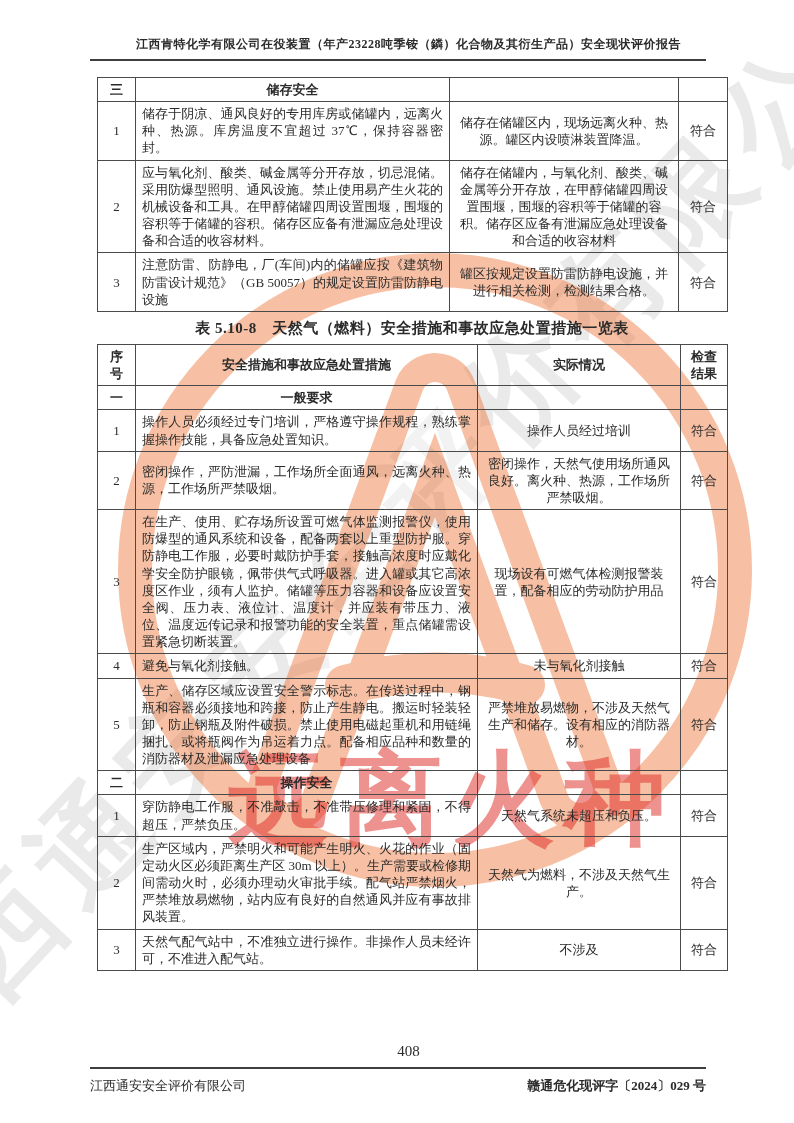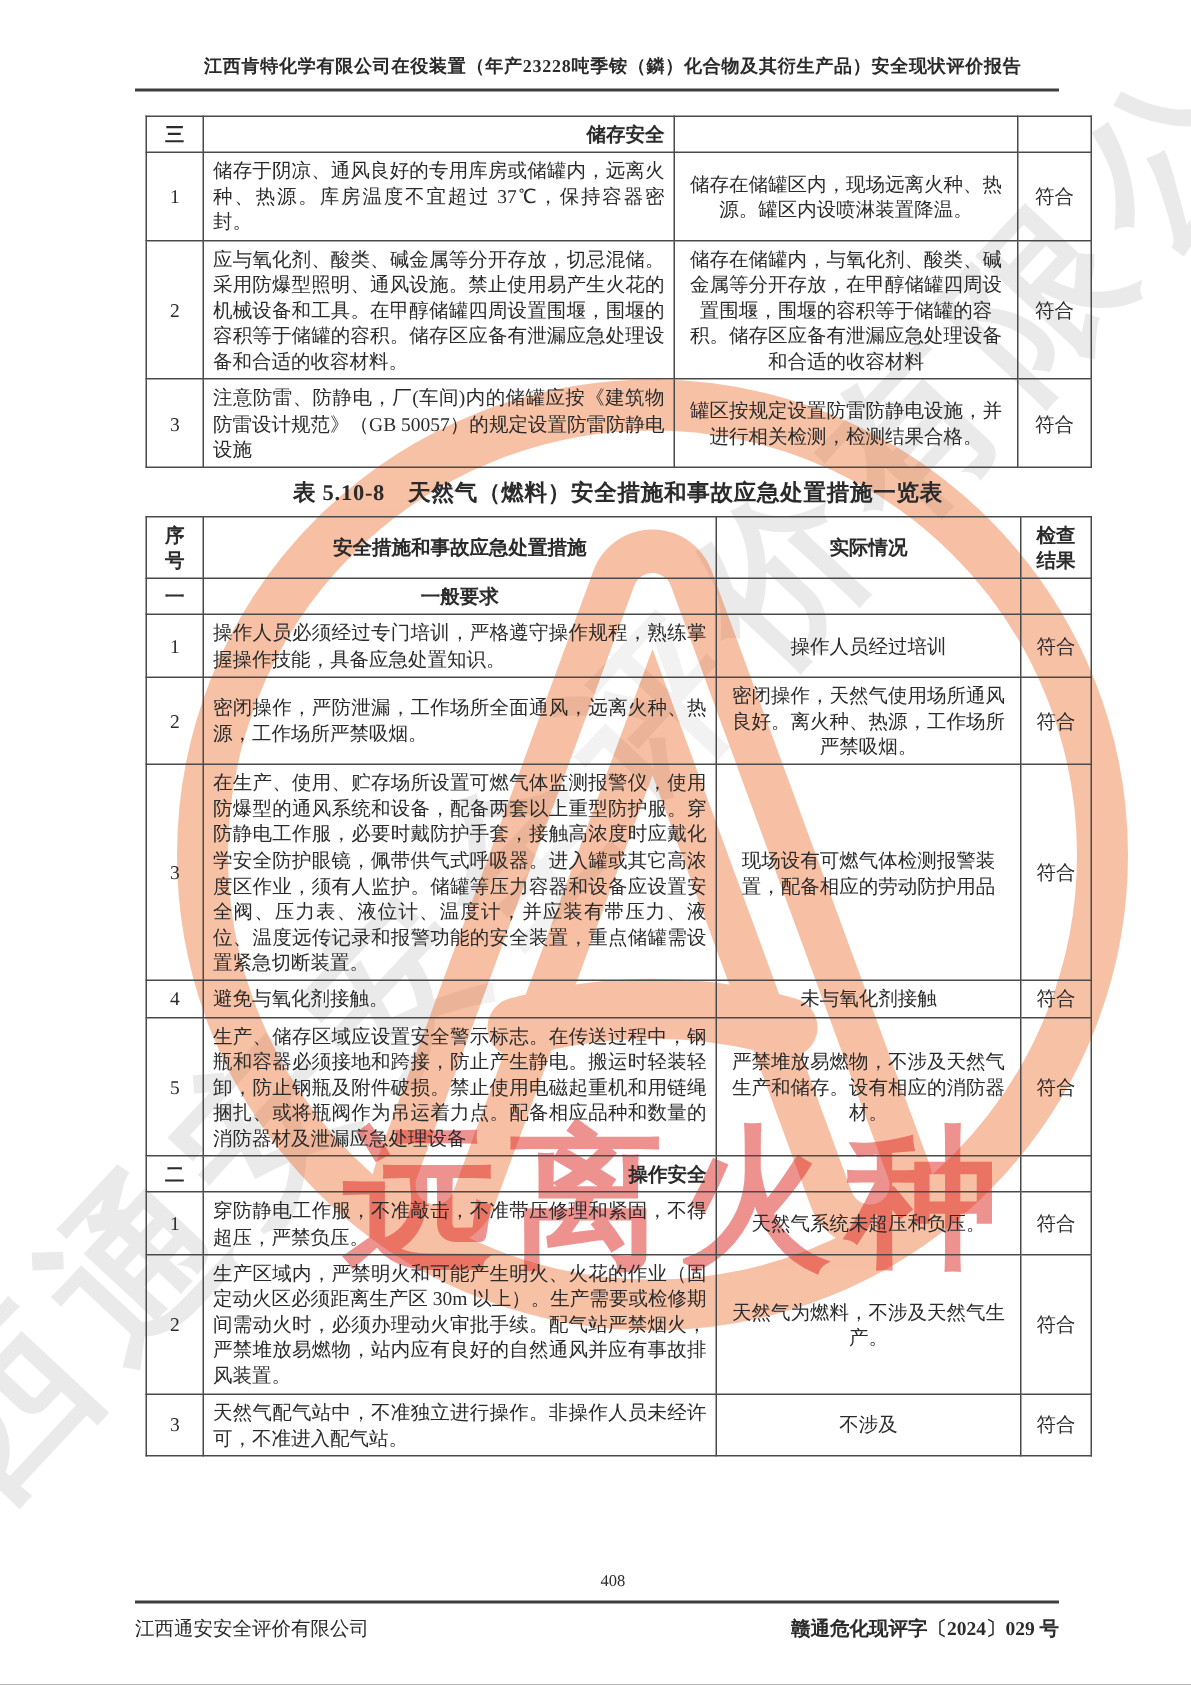--- a/index.html
+++ b/index.html
@@ -37,33 +37,33 @@
   table.t td{
     border:1.4px solid #4a4a4a;
     font-size:13px;line-height:1.32;
     padding:3px 6px;vertical-align:middle;
     word-break:break-all;
   }
   td.c-no{text-align:center;}
   td.c-measure{text-align:justify;padding-left:9px;padding-right:9px;}
   td.c-actual{text-align:center;padding-left:8px;padding-right:8px;}
   td.c-result{text-align:center;}
-  td.sec{font-weight:bold;text-align:right;padding-left:9px;}
+  td.sec{font-weight:bold;text-align:center;padding-left:9px;}
   td.sec-center{font-weight:bold;text-align:center;}
   td.hdr{font-weight:bold;text-align:center;font-size:13.5px;}
 
   .caption{
     margin:7px 0 6px 7px;width:630px;text-align:center;
     font-size:15px;font-weight:bold;letter-spacing:0.5px;
   }
   .tbl1{margin-top:16px;}
 
   
   .footer{position:absolute;left:90px;bottom:0;width:637px;z-index:1;}
-  .page-num{text-align:center;font-size:11px;margin-bottom:7px;}
+  .page-num{text-align:center;font-size:15px;margin-bottom:7px;}
   .footer-rule{height:2px;background:#3f3f3f;width:616px;}
   .footer-row{display:flex;justify-content:space-between;width:616px;margin-top:8px;margin-bottom:28px;}
   .footer-left{font-size:13px;}
   .footer-right{font-size:13px;font-weight:bold;}
 </style>
 </head>
 <body>
 
 <div class="page">
 

